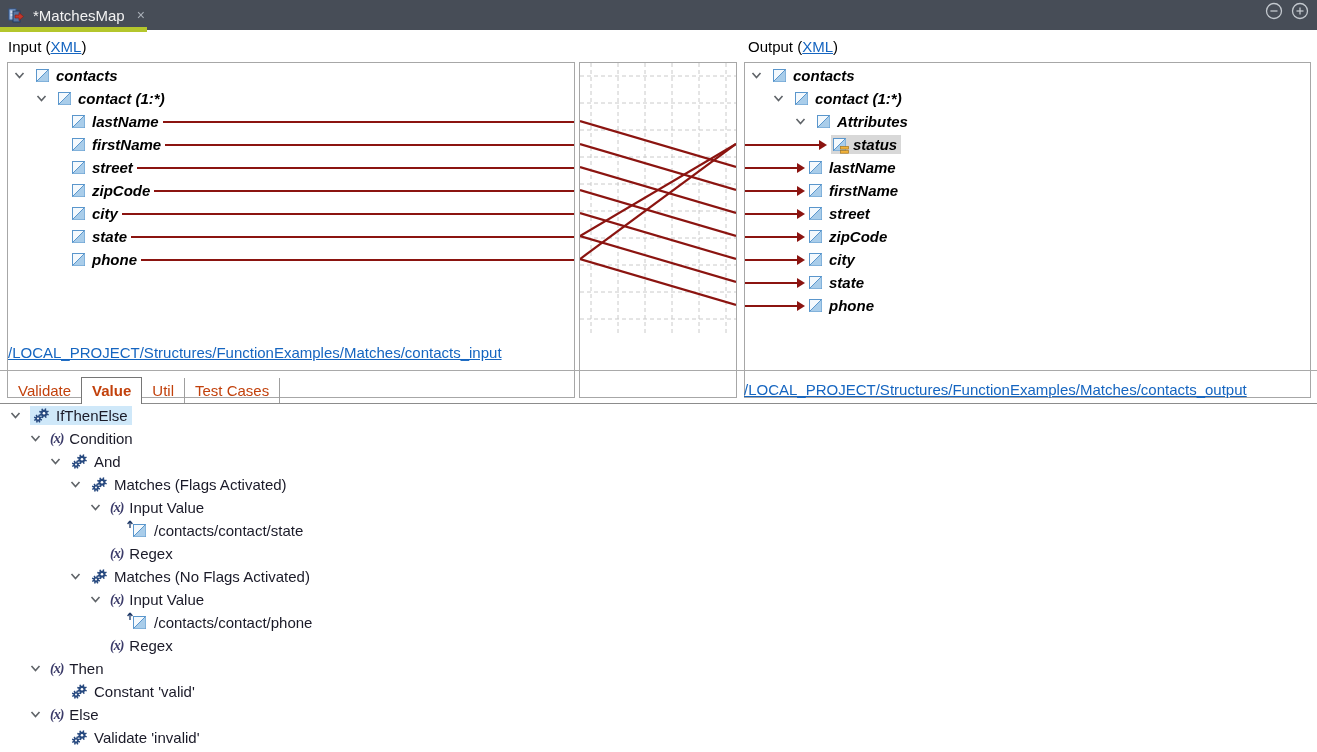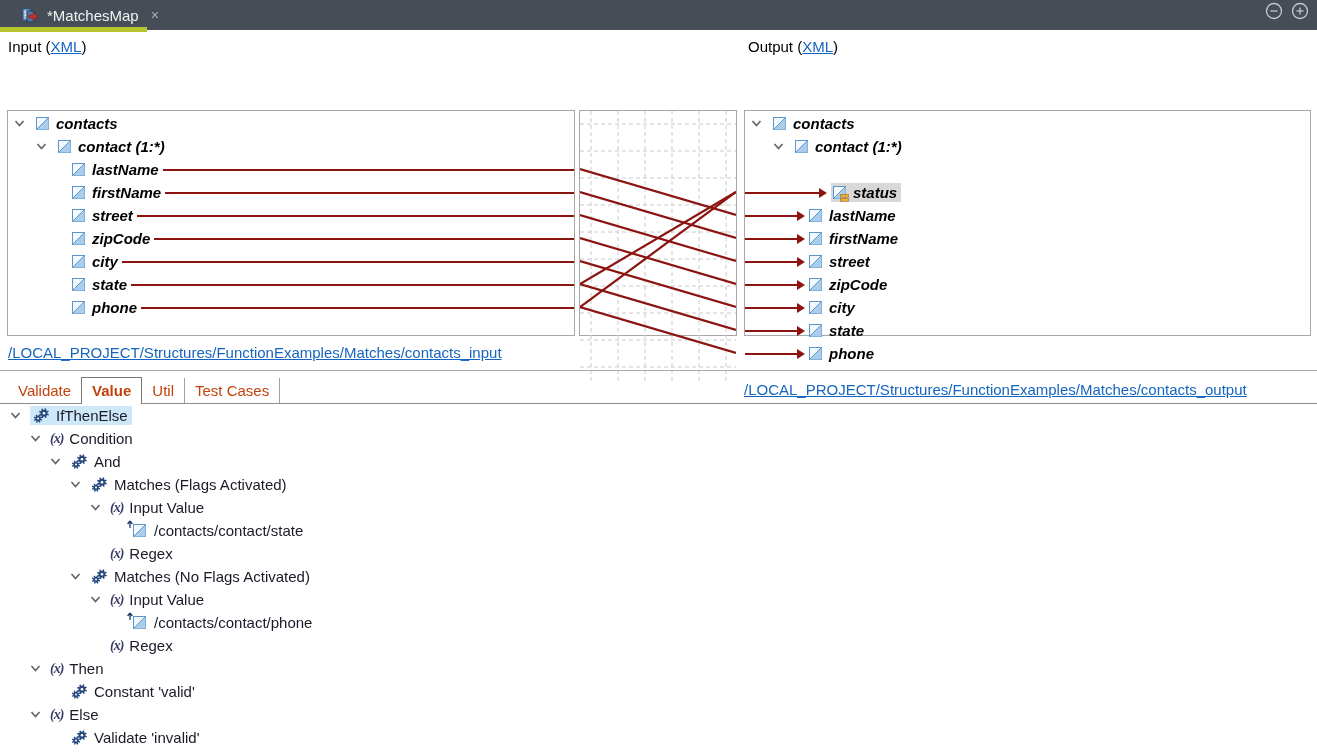--- a/index.html
+++ b/index.html
@@ -1,32 +1,32 @@
 <!DOCTYPE html>
 <html><head>
 <meta charset="utf-8">
 <style>
   * { margin:0; padding:0; box-sizing:border-box; }
   html,body { width:1317px; height:752px; background:#fff; font-family:"Liberation Sans", sans-serif; overflow:hidden; }
 
   
   #topbar { position:absolute; left:0; top:0; width:1317px; height:30px; background:#474d57; }
-  #doc-tab { position:absolute; left:0; top:0; height:30px; display:flex; align-items:center; padding:0 10px 0 8px; color:#f2f2f2; font-size:15px; cursor:default;margin-left:14px; }
+  #doc-tab { position:absolute; left:0; top:0; height:30px; display:flex; align-items:center; padding:0 10px 0 8px; color:#f2f2f2; font-size:15px; cursor:default; }
   #doc-tab .ticon { margin-right:8px; display:inline-flex; }
   #doc-tab .close { margin-left:12px; color:#aab0b8; font-size:14px; cursor:pointer; }
   #tab-underline { position:absolute; left:0; top:27px; width:147px; height:5px; z-index:3; }
   #win-controls { position:absolute; right:8px; top:2px; display:flex; gap:8px; }
   #win-controls svg { display:block; cursor:pointer; }
 
   
   .pane-header { position:absolute; top:38px; font-size:15px; color:#000; }
   .pane-header a, .path-link { color:#1565c0; text-decoration:underline; cursor:pointer; }
 
   
-  .box { position:absolute; top:62px; height:226px; border:1px solid #a7a7a7; background:#fff;margin-top:48px; }
+  .box { position:absolute; top:62px; height:336px; border:1px solid #a7a7a7; background:#fff; }
   #input-box  { left:7px;   width:568px; }
   #grid-box   { left:579px; width:158px; }
   #output-box { left:744px; width:567px; }
 
   .trow { position:absolute; left:0; right:0; height:23px; display:flex; align-items:center; font-size:15px; font-weight:bold; font-style:italic; color:#000; white-space:nowrap; }
   .trow .chev { width:22px; display:inline-flex; justify-content:flex-start; align-items:center; flex:none; cursor:pointer; }
   .trow .nico { display:inline-flex; flex:none; margin-right:7px; position:relative; }
   .trow .lbl { flex:none; }
   .trow .hline { flex:1; height:2px; background:#8b1410; margin-left:4px; }
   .selwrap { display:inline-flex; align-items:center; padding:1px 4px 1px 2px; }
@@ -252,20 +252,35 @@
       </span>
       <span class="nico">
         <svg width="13" height="13" viewBox="0 0 13 13">
           <rect x="0.5" y="0.5" width="12" height="12" fill="#f4f9fd" stroke="#5a96cc"></rect>
           <path d="M0.5,12.5 L12.5,0.5 L12.5,12.5 Z" fill="#a9cdea"></path>
           <line x1="0.5" y1="12.5" x2="12.5" y2="0.5" stroke="#5a96cc"></line>
         </svg>
       </span>
       <span class="lbl">contact (1:*)</span>
     </div>
+    <div class="trow" style="top: 47px; padding-left: 50px;">
+      <span class="chev">
+        <svg width="11" height="7" viewBox="0 0 11 7">
+          <polyline points="1.5,1 5.5,5.5 9.5,1" fill="none" stroke="#5f6368" stroke-width="1.6"></polyline>
+        </svg>
+      </span>
+      <span class="nico">
+        <svg width="13" height="13" viewBox="0 0 13 13">
+          <rect x="0.5" y="0.5" width="12" height="12" fill="#f4f9fd" stroke="#5a96cc"></rect>
+          <path d="M0.5,12.5 L12.5,0.5 L12.5,12.5 Z" fill="#a9cdea"></path>
+          <line x1="0.5" y1="12.5" x2="12.5" y2="0.5" stroke="#5a96cc"></line>
+        </svg>
+      </span>
+      <span class="lbl">Attributes</span>
+    </div>
     <div class="trow" style="top: 70px; padding-left: 86px;">
       <span class="selwrap" style="background:#d8d8d8;">
         <span class="nico">
           <svg width="13" height="13" viewBox="0 0 13 13">
             <rect x="0.5" y="0.5" width="12" height="12" fill="#f4f9fd" stroke="#5a96cc"></rect>
             <path d="M0.5,12.5 L12.5,0.5 L12.5,12.5 Z" fill="#a9cdea"></path>
             <line x1="0.5" y1="12.5" x2="12.5" y2="0.5" stroke="#5a96cc"></line>
           </svg>
           <svg width="9" height="8" viewBox="0 0 9 8" style="position:absolute;right:-3px;bottom:-3px;">
             <rect x="0.5" y="0.5" width="8" height="2.6" fill="#f2b33a" stroke="#a8751a" stroke-width="0.7"></rect>

